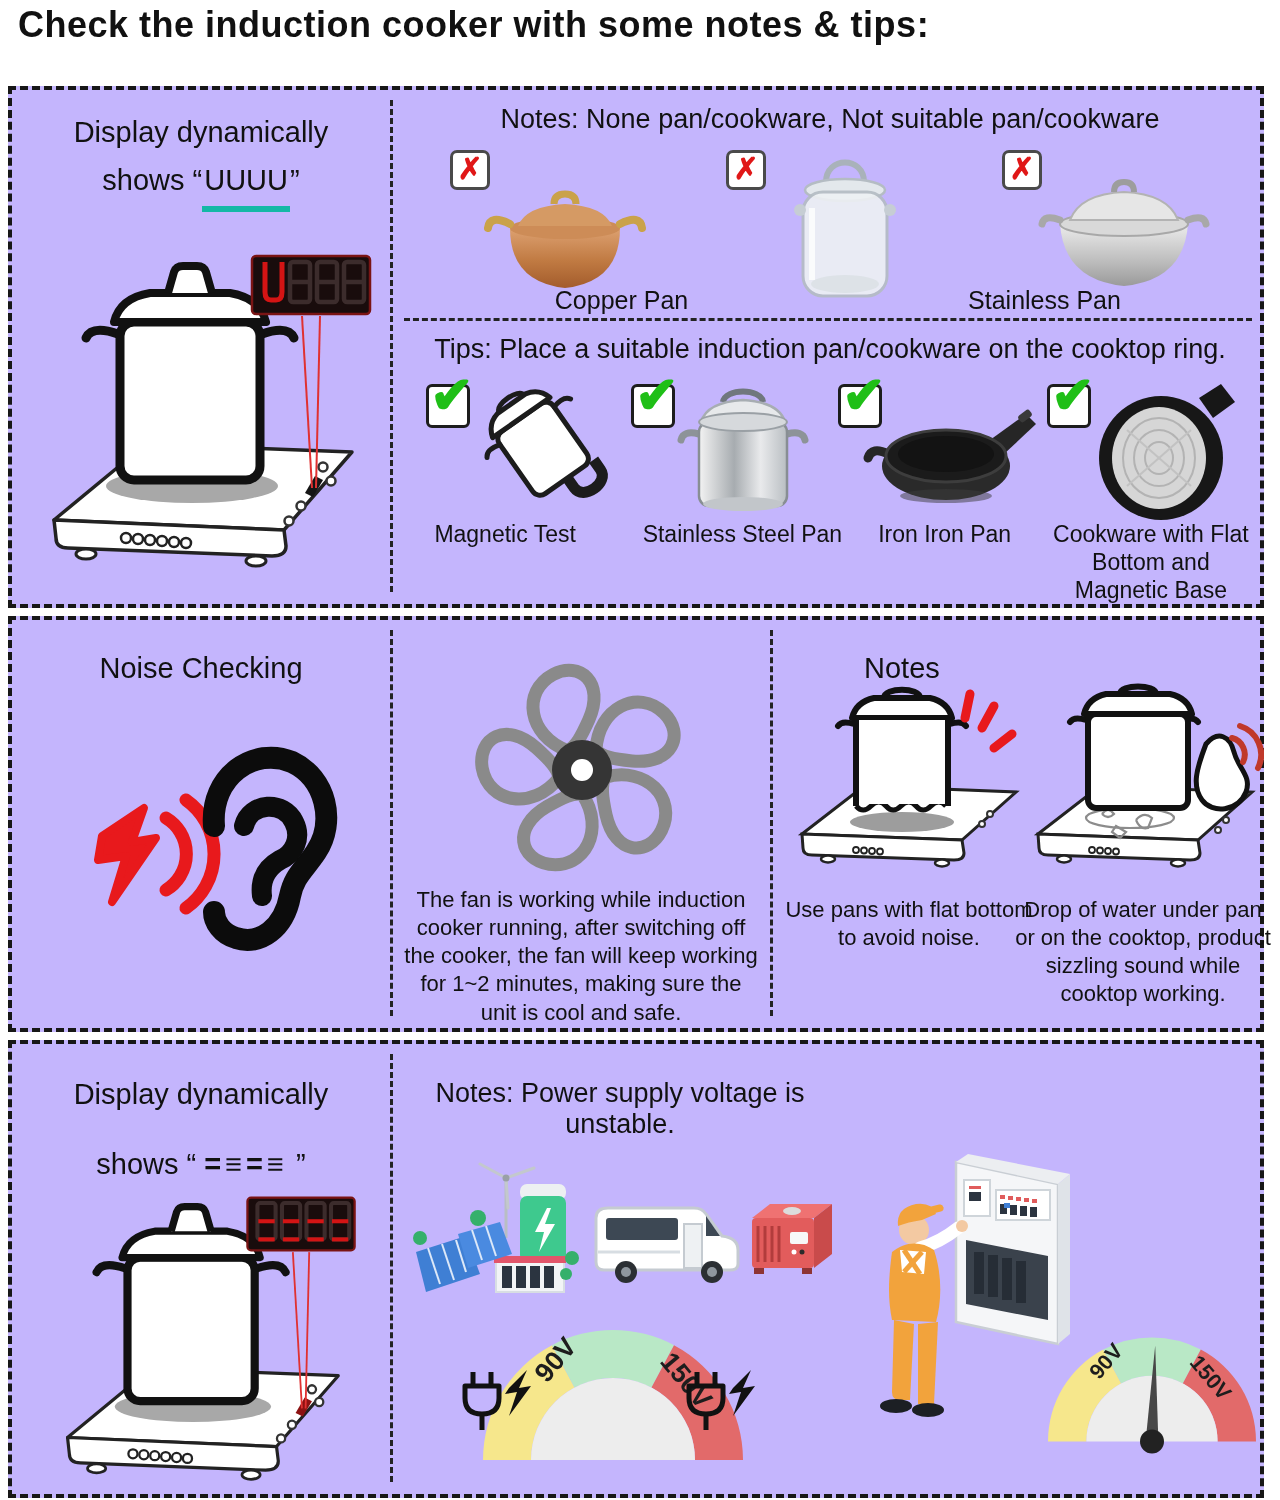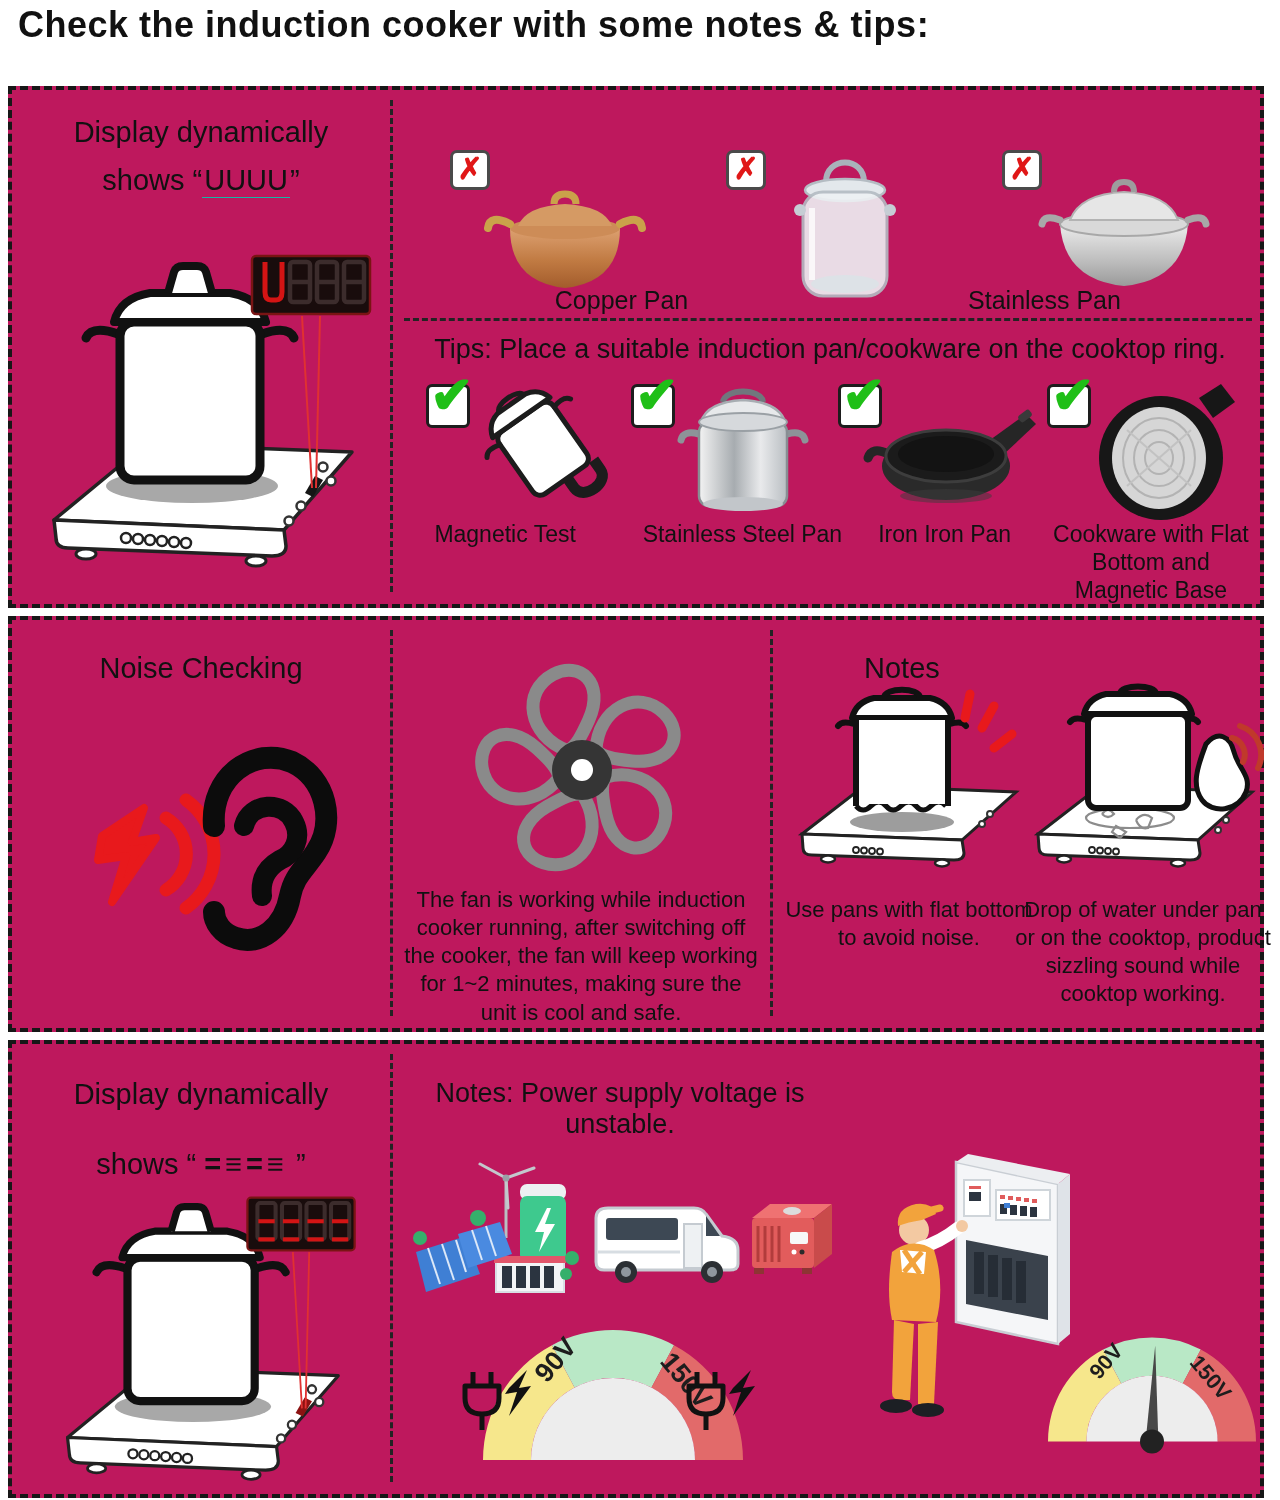--- a/index.html
+++ b/index.html
@@ -1,28 +1,28 @@
 <!DOCTYPE html>
 <html><head>
 <meta charset="utf-8">
 <style>
   html,body{margin:0;padding:0;background:#fff;}
   body{width:1280px;height:1500px;position:relative;font-family:"Liberation Sans",sans-serif;color:#111;overflow:hidden;}
   .abs{position:absolute;}
-  .sect{position:absolute;border:4px dashed #171717;background:#be185d;}
+  .sect{position:absolute;border:4px dashed #171717;background:#c4b5fd;}
   .vdiv{position:absolute;width:0;border-left:3px dashed #232323;}
   .hdiv{position:absolute;height:0;border-top:3px dashed #232323;}
   .ctr{text-align:center;}
   #title{left:18px;top:4px;font-size:36px;font-weight:bold;letter-spacing:.5px;}
   .h-lg{font-size:29px;}
   .h-md{font-size:27px;}
   .cap-lg{font-size:25px;}
   .cap-md{font-size:23px;line-height:1.22;}
   .cap-sm{font-size:22px;line-height:1.28;}
-  .code-u{border-bottom:1px solid #14b8a6;padding:0 2px 1px 2px;}
+  .code-u{border-bottom:6px solid #14b8a6;padding:0 2px 10px 2px;}
   .code-seg{letter-spacing:4px;font-weight:bold;}
   .xbadge{position:absolute;width:34px;height:34px;border:3px solid #4a4a4a;border-radius:7px;background:#fff;
           color:#e01717;font-size:30px;font-weight:bold;line-height:31px;text-align:center;}
   .ckbadge{position:absolute;width:38px;height:38px;border:3px solid #1d1d1d;border-radius:6px;background:#fff;}
   .ckbadge .ck{position:absolute;left:1px;top:-18px;color:#1fbf17;font-size:52px;font-weight:bold;line-height:52px;}
 </style>
 </head>
 <body>
 
 <div id="title" class="abs">Check the induction cooker with some notes &amp; tips:</div>
@@ -70,20 +70,21 @@
         <rect x="270" y="32" width="20" height="40" rx="3"></rect>
           <line x1="270" y1="52" x2="290" y2="52"></line>
         <rect x="297" y="32" width="20" height="40" rx="3"></rect>
           <line x1="297" y1="52" x2="317" y2="52"></line>
         <rect x="324" y="32" width="20" height="40" rx="3"></rect>
           <line x1="324" y1="52" x2="344" y2="52"></line>
       </g>
     </g>
   </svg>
 
+  <div class="abs ctr h-md" style="left:392px;top:14px;width:852px;">Notes: None pan/cookware, Not suitable pan/cookware</div>
 
   <div class="abs" style="left:398px;top:52px;width:846px;height:170px;display:flex;">
     <div style="flex:1;position:relative;">
       <div class="xbadge" style="left:40px;top:8px;">✗</div>
       <svg class="abs" style="left:70px;top:28px;" width="170" height="140" viewBox="0 0 170 140">
         <defs>
             <linearGradient id="cop" x1="0" y1="0" x2="0" y2="1">
           <stop offset="0" stop-color="#dda171"></stop>
               <stop offset=".55" stop-color="#c07a42"></stop>
               <stop offset="1" stop-color="#a35c2c"></stop>

